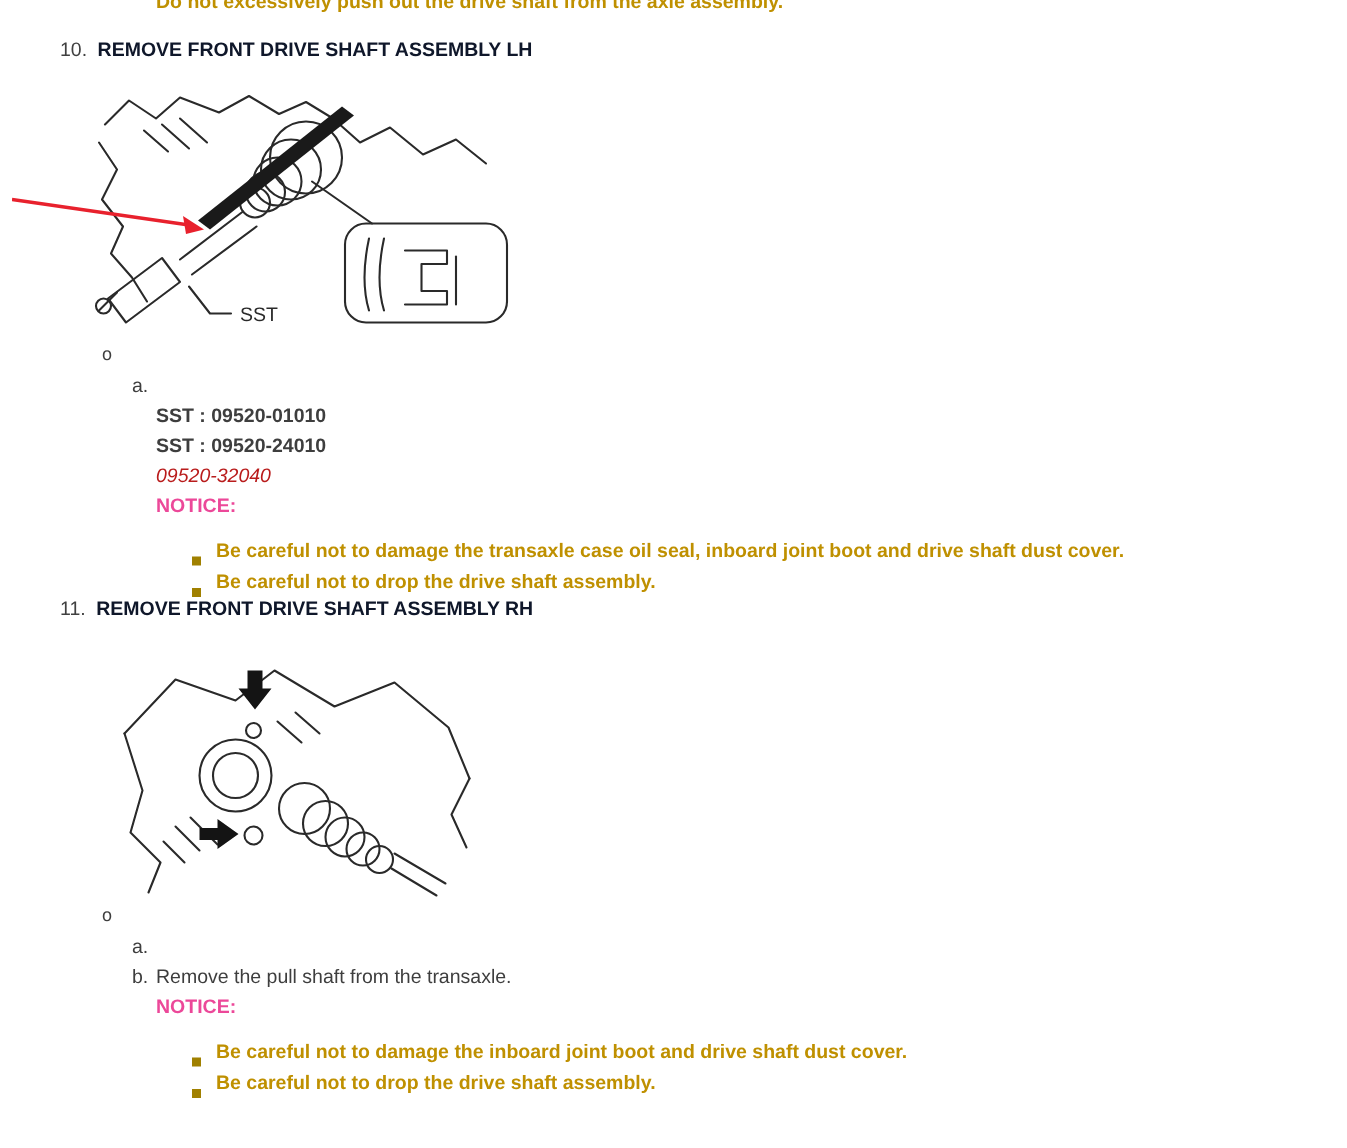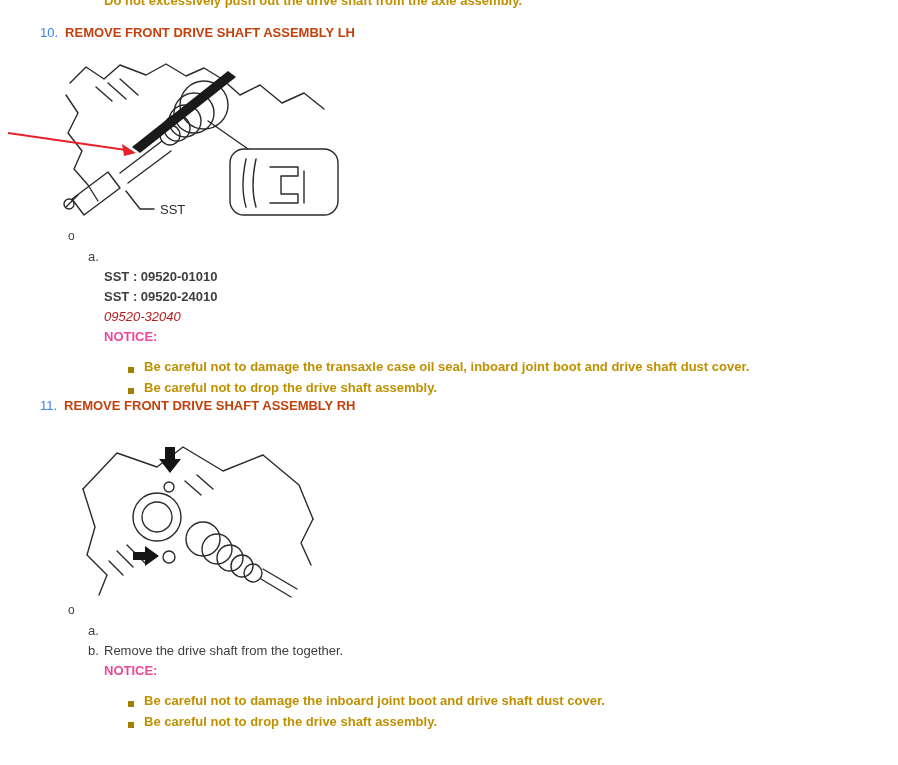--- a/index.html
+++ b/index.html
@@ -12,36 +12,36 @@
     font-family:"Liberation Sans",sans-serif;
     font-size:13px;
     color:#3e3e3e;
   }
   .clipped-warning{
     position:absolute;top:-7px;left:104px;
     font-weight:700;color:#bf9000;white-space:nowrap;
   }
   .step-heading{margin:25px 0 0 40px;line-height:16px;white-space:nowrap;}
   .step-heading.second{margin-top:0;}
-  .step-number{color:#3b82f6;margin-right:7px;}
-  .step-title{font-weight:700;color:#c2410c;}
+  .step-number{color:#404040;margin-right:7px;}
+  .step-title{font-weight:700;color:#0f172a;}
   .figure{position:relative;}
   .figure-lh{margin:20px 0 0 8px;width:336px;height:168px;}
   .figure-rh{margin:17px 0 0 65px;width:256px;height:172px;}
   .o-marker{margin:1px 0 0 68px;font-size:12px;line-height:13px;color:#3e3e3e;}
   .substeps{margin:4px 0 0 88px;line-height:20px;}
   .substep{display:flex;}
   .substep .letter{flex:none;width:16px;}
   .sst-line{margin-left:16px;}
   .bold{font-weight:700;}
   .italic{font-style:italic;color:#b91c1c;}
   .notice-label{margin-left:16px;font-weight:700;color:#ec4899;}
   .notice-list{list-style:none;margin:9px 0 0 0;padding:0;}
   .notice-item{
-    display:flex;align-items:center;
+    display:flex;align-items:flex-end;
     margin-left:40px;line-height:21px;
     color:#bf9000;font-weight:700;
   }
   .sq{flex:none;width:6px;height:6px;background:#a08000;margin:7px 10px 0 0;}
   svg{display:block;}
   .fig-label{font:13px "Liberation Sans",sans-serif;}
 </style>
 </head>
 <body>
 
@@ -144,21 +144,21 @@
     </div>
 
     <div class="o-marker">o</div>
 
     <div class="substeps">
       <div class="substep">
         <span class="letter">a.</span>
       </div>
       <div class="substep">
         <span class="letter">b.</span>
-        <span class="substep-text">Remove the drive shaft from the together.</span>
+        <span class="substep-text">Remove the pull shaft from the transaxle.</span>
       </div>
       <div class="notice-label">NOTICE:</div>
       <ul class="notice-list">
         <li class="notice-item">
           <span class="sq"></span>
           <span class="notice-text">Be careful not to damage the inboard joint boot and drive shaft dust cover.</span>
         </li>
         <li class="notice-item">
           <span class="sq"></span>
           <span class="notice-text">Be careful not to drop the drive shaft assembly.</span>

